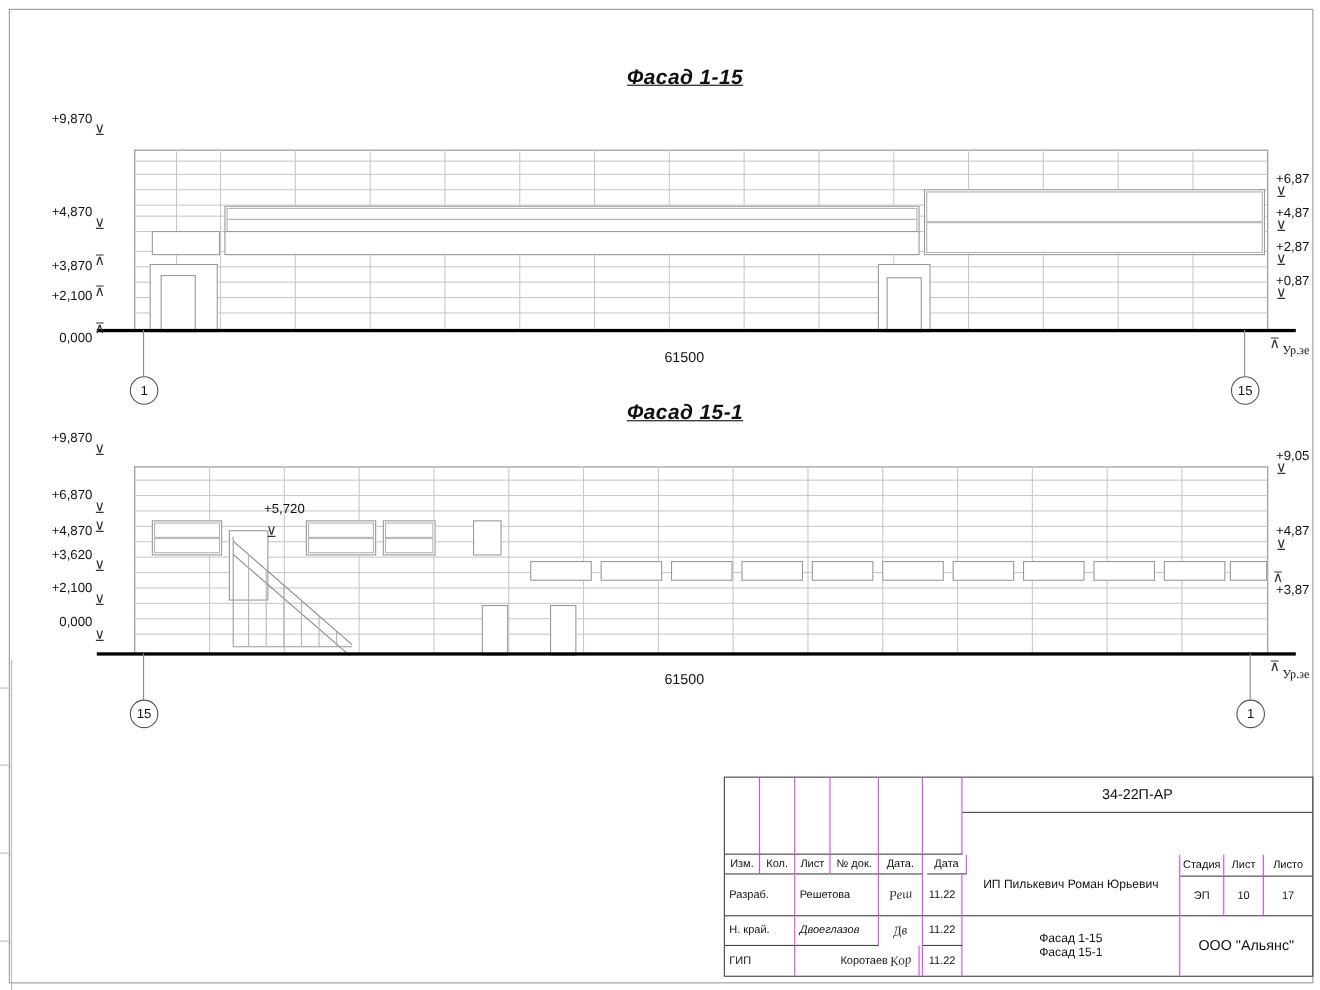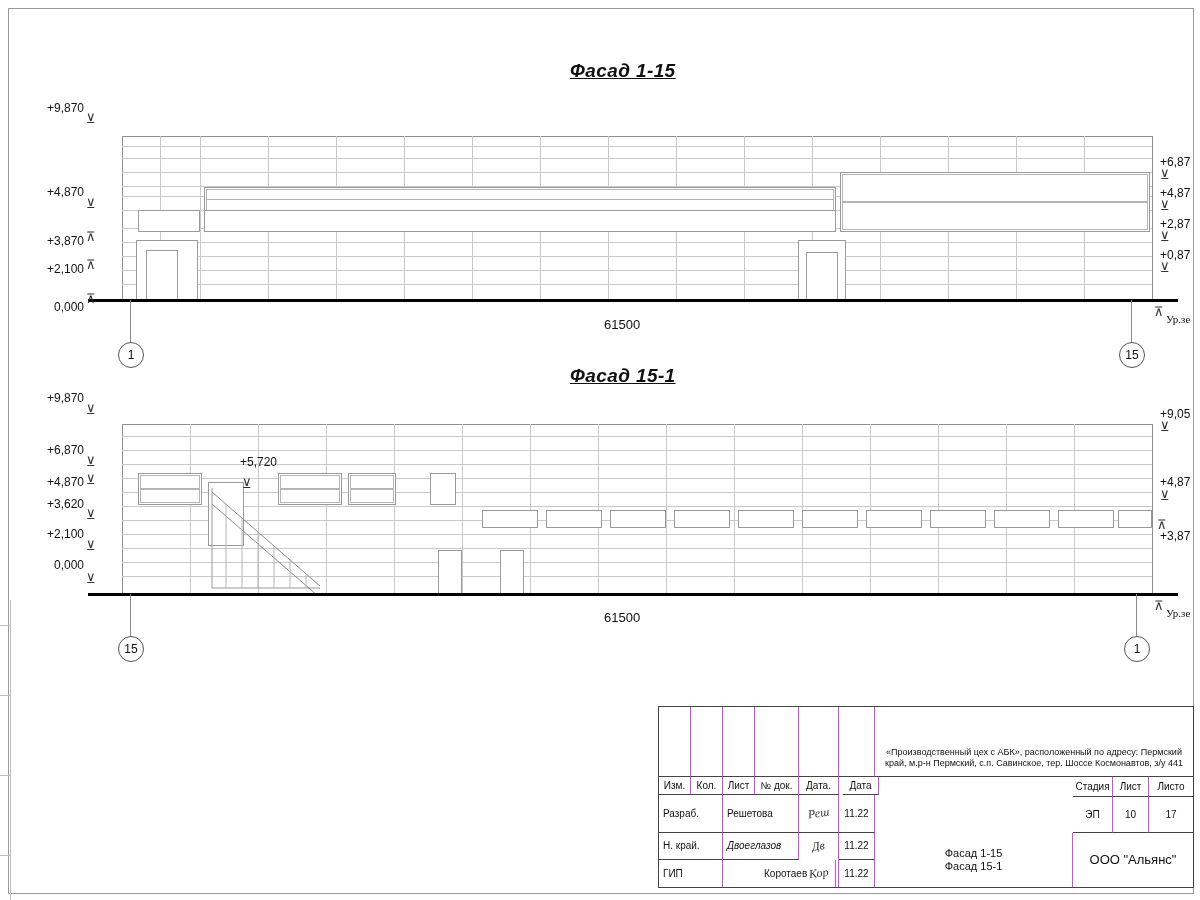--- a/index.html
+++ b/index.html
@@ -268,22 +268,22 @@
 
   <div class="stamp">
 
     <div class="cell" style="left:0;top:0;width:32px;height:70px;"></div>
     <div class="cell" style="left:32px;top:0;width:32px;height:70px;"></div>
     <div class="cell" style="left:64px;top:0;width:32px;height:70px;"></div>
     <div class="cell" style="left:96px;top:0;width:44px;height:70px;"></div>
     <div class="cell" style="left:140px;top:0;width:40px;height:70px;"></div>
     <div class="cell" style="left:180px;top:0;width:36px;height:70px;"></div>
 
-
-    <div class="cell" style="left:216px;top:32px;width:318px;height:38px;border-right:none;font-size:9px;">«Производственный цех с АБК», расположенный по адресу: Пермский край, м.р-н Пермский, с.п. Савинское, тер. Шоссе Космонавтов, з/у 441</div>
+    <div class="cell" style="left:216px;top:0;width:318px;height:32px;border-right:none;font-size:13px;">34-22П-АР</div>
+
 
     <div class="cell" style="left:0;top:70px;width:32px;height:18px;">Изм.</div>
     <div class="cell" style="left:32px;top:70px;width:32px;height:18px;">Кол.</div>
     <div class="cell" style="left:64px;top:70px;width:32px;height:18px;">Лист</div>
     <div class="cell" style="left:96px;top:70px;width:44px;height:18px;">№ док.</div>
     <div class="cell" style="left:140px;top:70px;width:40px;height:18px;">Дата.</div>
     <div class="cell" style="left:184px;top:70px;width:36px;height:18px;">Дата</div>
 
     <div class="cell" style="left:0;top:88px;width:64px;height:38px;justify-content:flex-start;padding-left:4px;">Разраб.</div>
     <div class="cell" style="left:64px;top:88px;width:76px;height:38px;justify-content:flex-start;padding-left:4px;">Решетова</div>
@@ -299,20 +299,21 @@
       </div>
     <div class="cell" style="left:180px;top:126px;width:36px;height:27px;">11.22</div>
 
     <div class="cell nb" style="left:0;top:153px;width:64px;height:27px;justify-content:flex-start;padding-left:4px;">ГИП</div>
     <div class="cell nb" style="left:64px;top:153px;width:76px;height:27px;justify-content:flex-start;padding-left:4px;margin-left:37px;">Коротаев</div>
     <div class="cell nb" style="left:140px;top:153px;width:40px;height:27px;">
         <span class="sign">Кор</span>
       </div>
     <div class="cell nb" style="left:180px;top:153px;width:36px;height:27px;">11.22</div>
 
+    <div class="cell" style="left:216px;top:70px;width:198px;height:56px;font-size:11px;">ИП Пилькевич Роман Юрьевич</div>
 
     <div class="cell" style="left:414px;top:70px;width:40px;height:20px;">Стадия</div>
     <div class="cell" style="left:454px;top:70px;width:36px;height:20px;">Лист</div>
     <div class="cell nr" style="left:490px;top:70px;width:44px;height:20px;">Листо</div>
 
     <div class="cell" style="left:414px;top:90px;width:40px;height:36px;">ЭП</div>
     <div class="cell" style="left:454px;top:90px;width:36px;height:36px;">10</div>
     <div class="cell nr" style="left:490px;top:90px;width:44px;height:36px;">17</div>
 
     <div class="cell nb" style="left:216px;top:126px;width:198px;height:54px;flex-direction:column;font-size:11px;">

